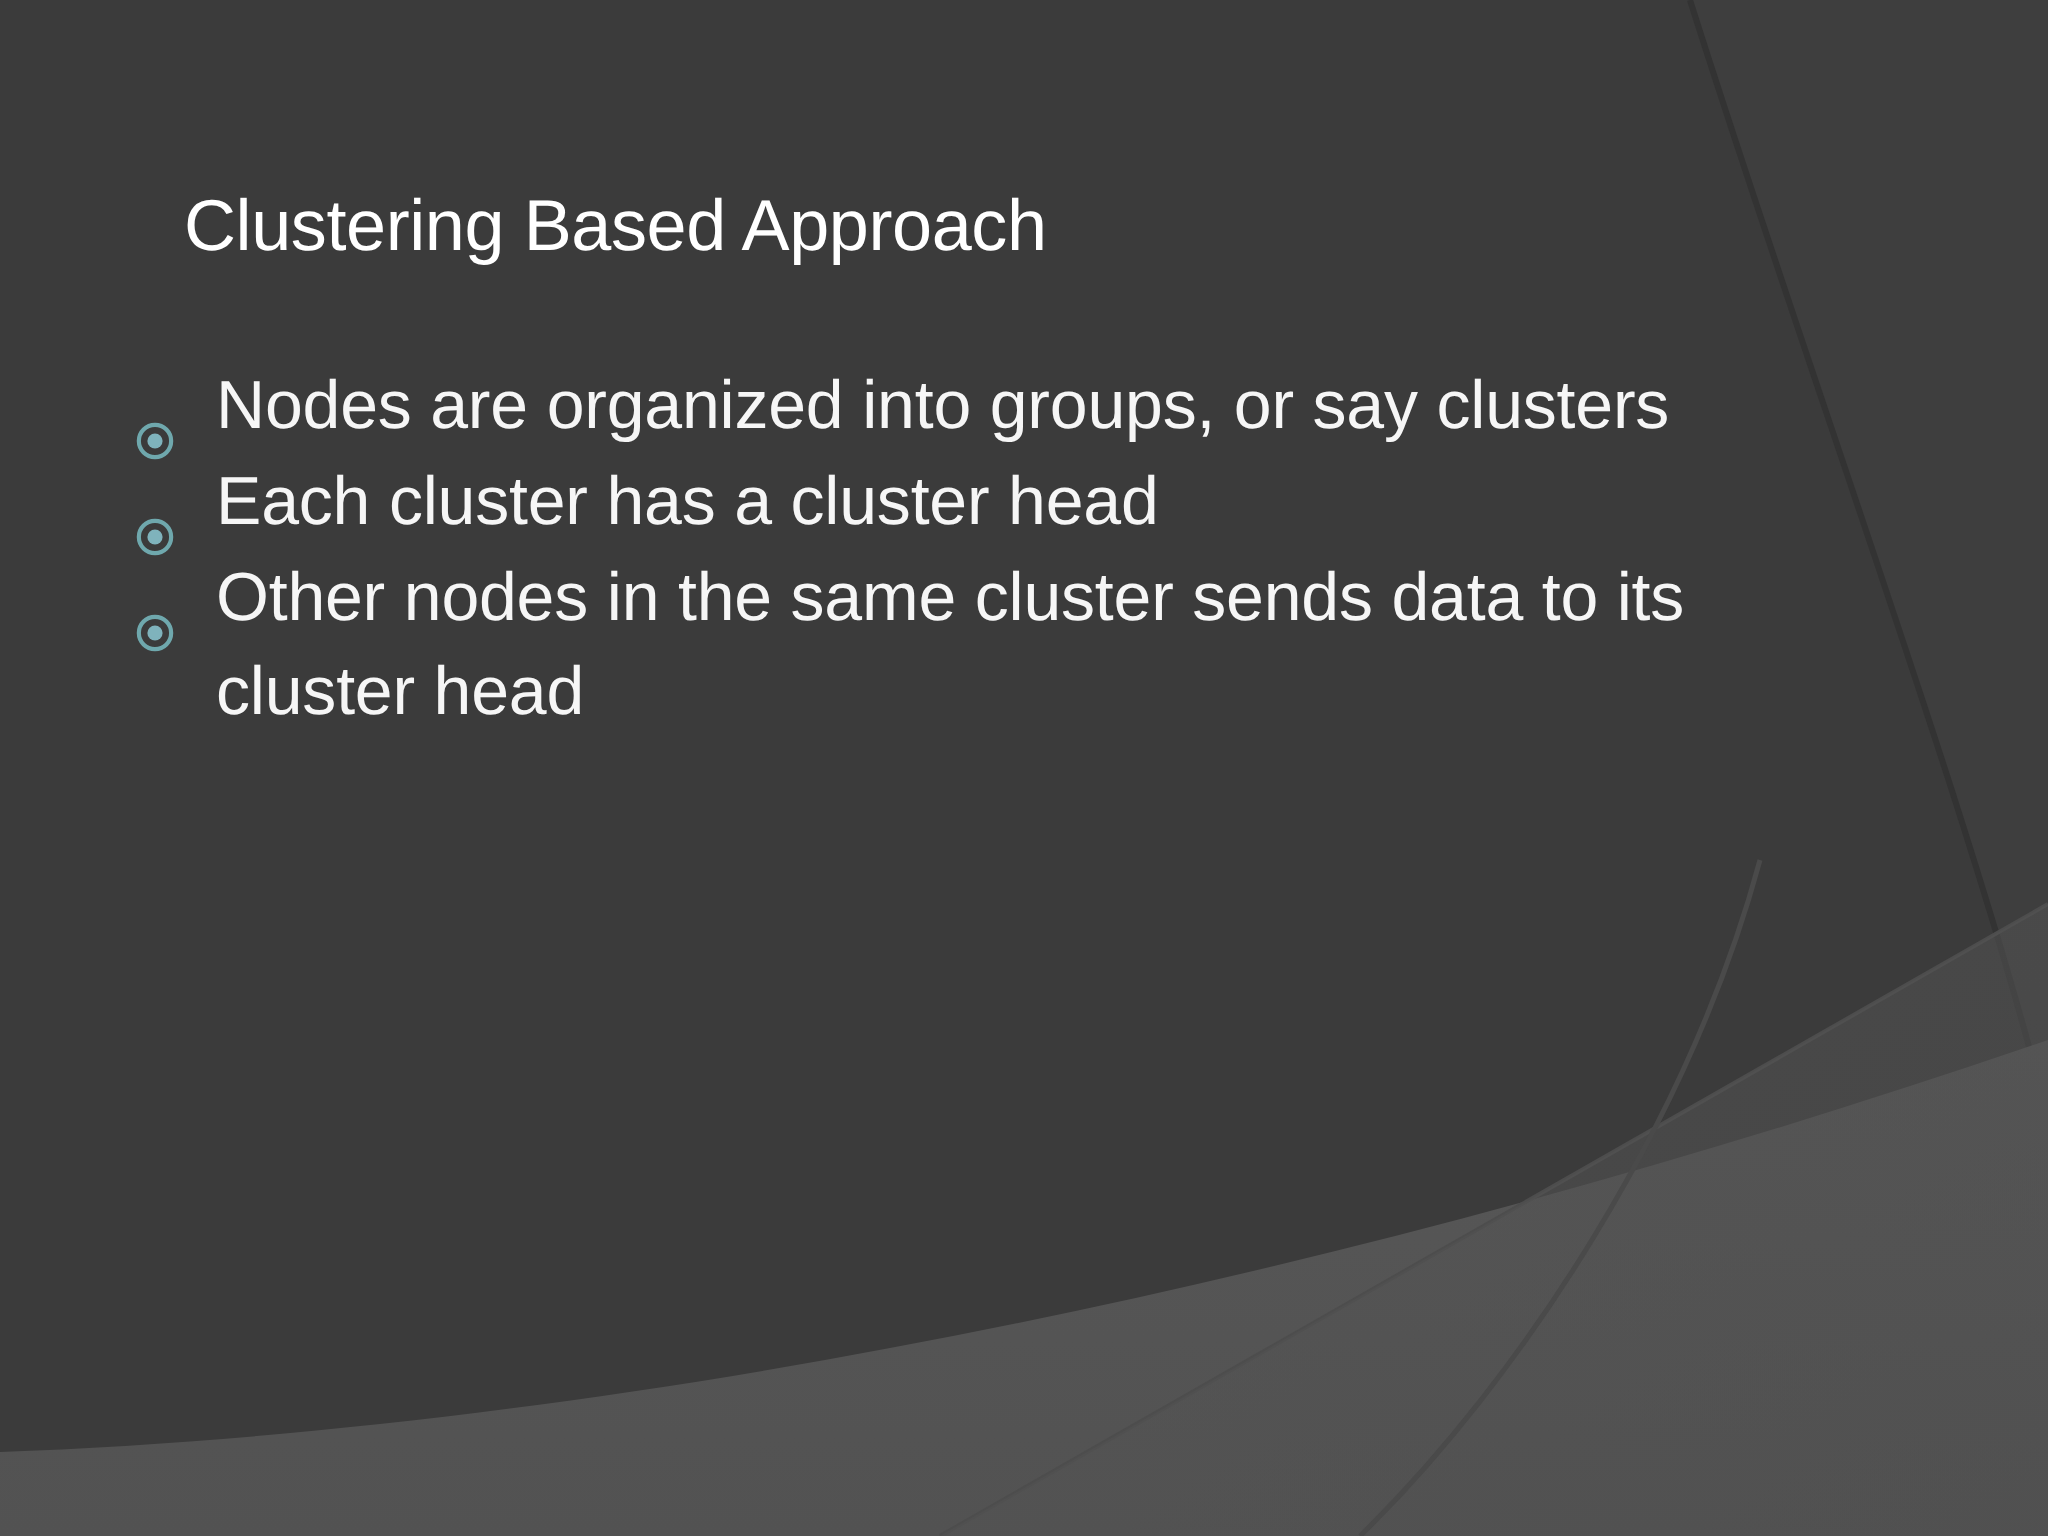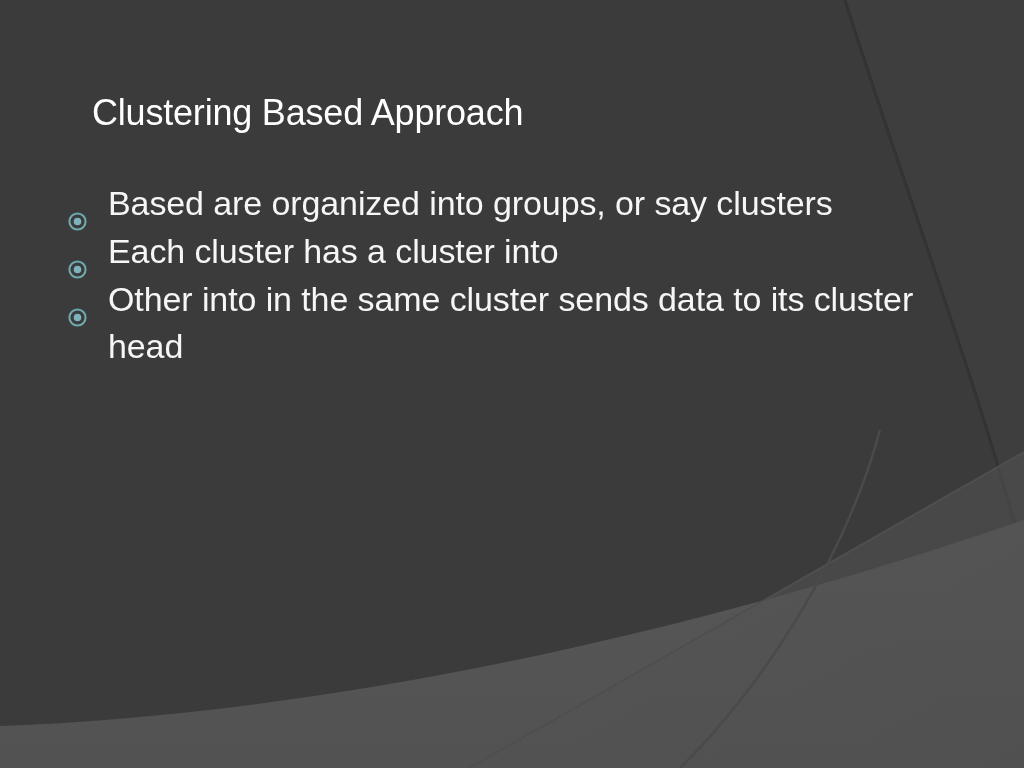--- a/index.html
+++ b/index.html
@@ -131,40 +131,40 @@
 
     <ul id="bullet-list">
 
       <li class="bullet-item">
         <span class="bullet-marker">
           <svg viewBox="0 0 20 20" width="19" height="19">
             <circle cx="10" cy="10" r="8.5" fill="none" stroke="#6fa8ad" stroke-width="2.2"></circle>
             <circle cx="10" cy="10" r="4" fill="#7fb3bc"></circle>
           </svg>
         </span>
-        <span class="bullet-text">Based are organized into groups, or say clusters</span>
+        <span class="bullet-text">Nodes are organized into groups, or say clusters</span>
       </li>
 
       <li class="bullet-item">
         <span class="bullet-marker">
           <svg viewBox="0 0 20 20" width="19" height="19">
             <circle cx="10" cy="10" r="8.5" fill="none" stroke="#6fa8ad" stroke-width="2.2"></circle>
             <circle cx="10" cy="10" r="4" fill="#7fb3bc"></circle>
           </svg>
         </span>
-        <span class="bullet-text">Each cluster has a cluster into</span>
+        <span class="bullet-text">Each cluster has a cluster head</span>
       </li>
 
       <li class="bullet-item">
         <span class="bullet-marker">
           <svg viewBox="0 0 20 20" width="19" height="19">
             <circle cx="10" cy="10" r="8.5" fill="none" stroke="#6fa8ad" stroke-width="2.2"></circle>
             <circle cx="10" cy="10" r="4" fill="#7fb3bc"></circle>
           </svg>
         </span>
-        <span class="bullet-text">Other into in the same cluster sends data to its cluster head</span>
+        <span class="bullet-text">Other nodes in the same cluster sends data to its cluster head</span>
       </li>
 
 
 
     </ul>
   </div>
 </div>
 
 </body></html>

